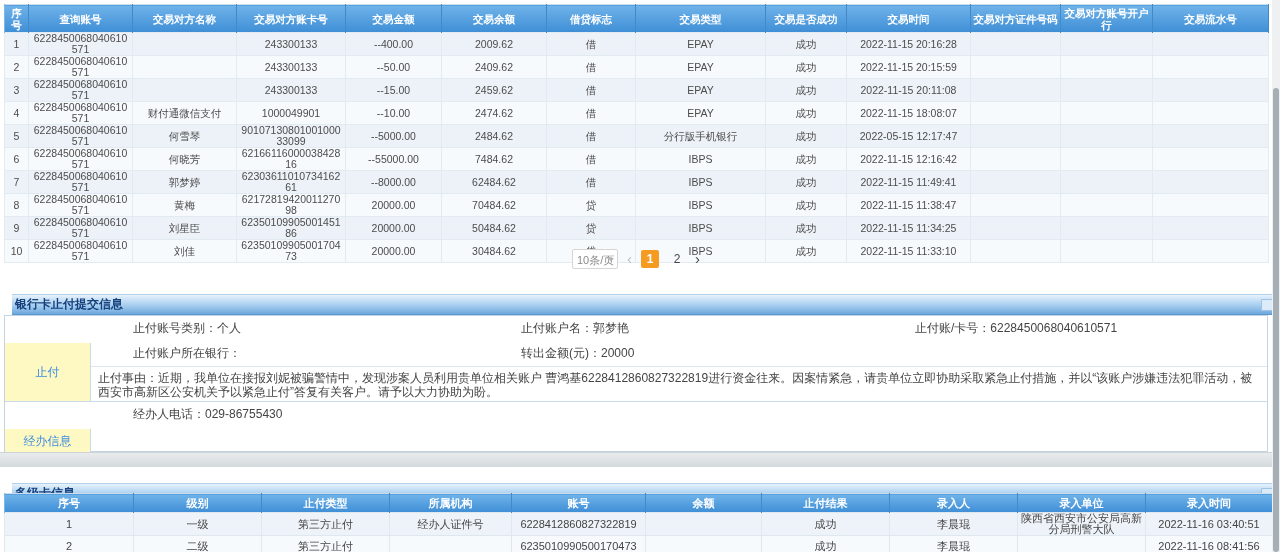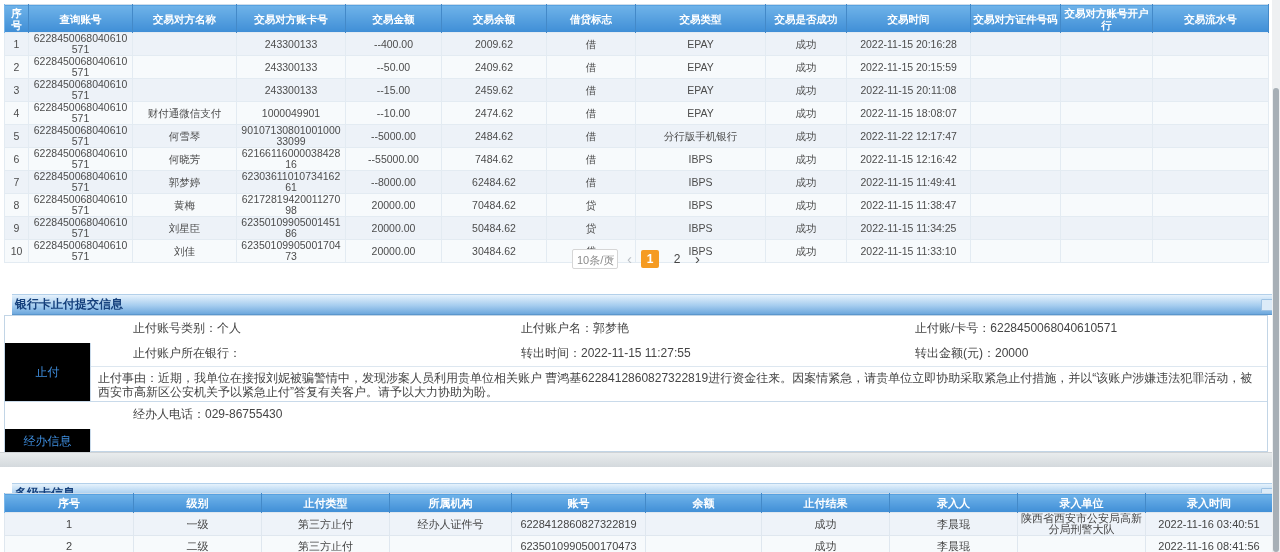--- a/index.html
+++ b/index.html
@@ -37,21 +37,21 @@
     border-top:1px solid #b3d0ea;border-bottom:1px solid #5b96cc;
     color:#15407c;font-weight:bold;font-size:12px;line-height:19px;padding-left:3px;}
   .collapse-icon{position:absolute;right:14px;top:4px;width:10px;height:10px;background:#dcebf8;
     border:1px solid #9fc3e4;border-radius:1px;}
 
   
   .sec1-body{position:absolute;left:4px;top:315px;width:1264px;height:137px;background:#fff;
     border:1px solid #c2d5e6;box-sizing:border-box;font-size:12px;color:#444;}
   .info-row{display:flex;}
   .info-row.agent{border-top:1px solid #c9daea;}
-  .info-label{width:85px;flex:0 0 85px;border-right:1px solid #c9daea;background:#000000;
+  .info-label{width:85px;flex:0 0 85px;border-right:1px solid #c9daea;background:#fef9c3;
     display:flex;align-items:center;justify-content:center;color:#3e8ddd;margin-top:27px;}
   .info-content{flex:1;min-width:0;}
   .fields-line{display:grid;grid-template-columns:388px 394px 1fr;height:25px;align-items:center;padding-left:7px;margin-left:35px;}
   .reason{border-top:1px solid #dde7f0;padding:4px 10px 0 7px;line-height:14px;color:#444;}
 
   
   .gap{position:absolute;left:0;top:452px;width:1272px;height:15px;
     background:linear-gradient(#e9eced,#d4d9dd);border-top:1px solid #cfd3d6;box-sizing:border-box;}
 
   
@@ -169,21 +169,21 @@
         <tr>
           <td>5</td>
           <td>6228450068040610571</td>
           <td>何雪琴</td>
           <td>9010713080100100033099</td>
           <td>--5000.00</td>
           <td>2484.62</td>
           <td>借</td>
           <td>分行版手机银行</td>
           <td>成功</td>
-          <td>2022-11-22 12:17:47</td>
+          <td>2022-05-15 12:17:47</td>
           <td></td>
           <td></td>
           <td></td>
         </tr>
         <tr>
           <td>6</td>
           <td>6228450068040610571</td>
           <td>何晓芳</td>
           <td>6216611600003842816</td>
           <td>--55000.00</td>
@@ -281,21 +281,20 @@
     <div class="info-row" style="height:85px;">
       <div class="info-label">止付</div>
       <div class="info-content">
         <div class="fields-line">
           <span>止付账号类别：个人</span>
           <span>止付账户名：郭梦艳</span>
           <span>止付账/卡号：6228450068040610571</span>
         </div>
         <div class="fields-line">
           <span>止付账户所在银行：</span>
-          <span>转出时间：2022-11-15 11:27:55</span>
           <span>转出金额(元)：20000</span>
         </div>
         <div class="reason">止付事由：近期，我单位在接报刘妮被骗警情中，发现涉案人员利用贵单位相关账户 曹鸿基6228412860827322819进行资金往来。因案情紧急，请贵单位立即协助采取紧急止付措施，并以“该账户涉嫌违法犯罪活动，被西安市高新区公安机关予以紧急止付”答复有关客户。请予以大力协助为盼。</div>
       </div>
     </div>
     <div class="info-row agent" style="height:51px;">
       <div class="info-label">经办信息</div>
       <div class="info-content">
         <div class="fields-line">
           <span>经办人电话：029-86755430</span>

